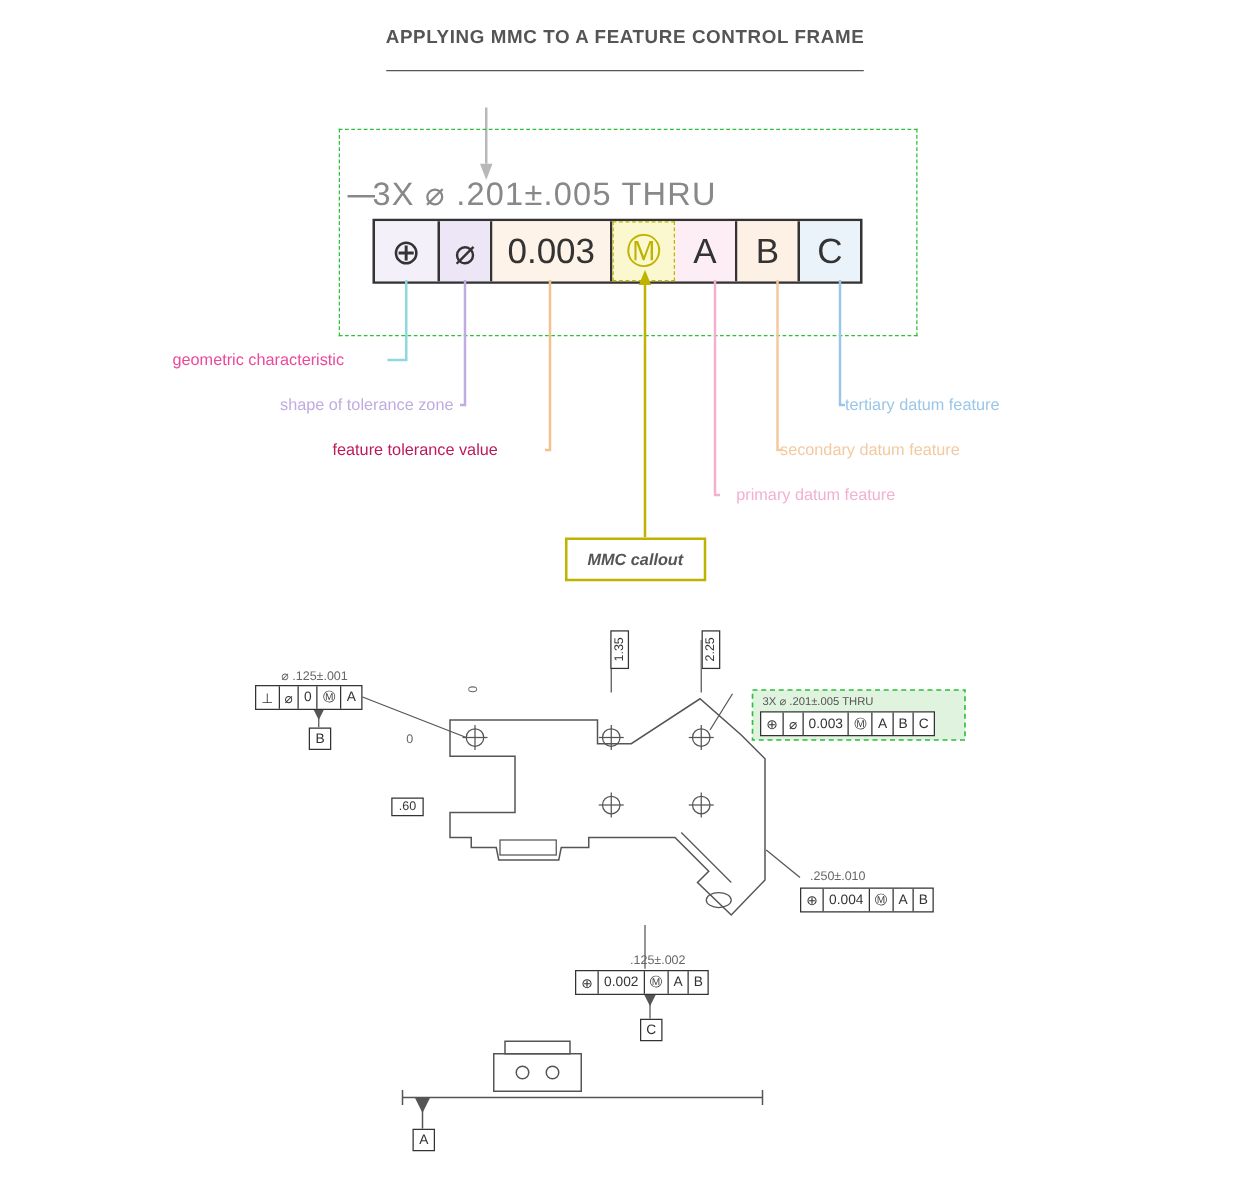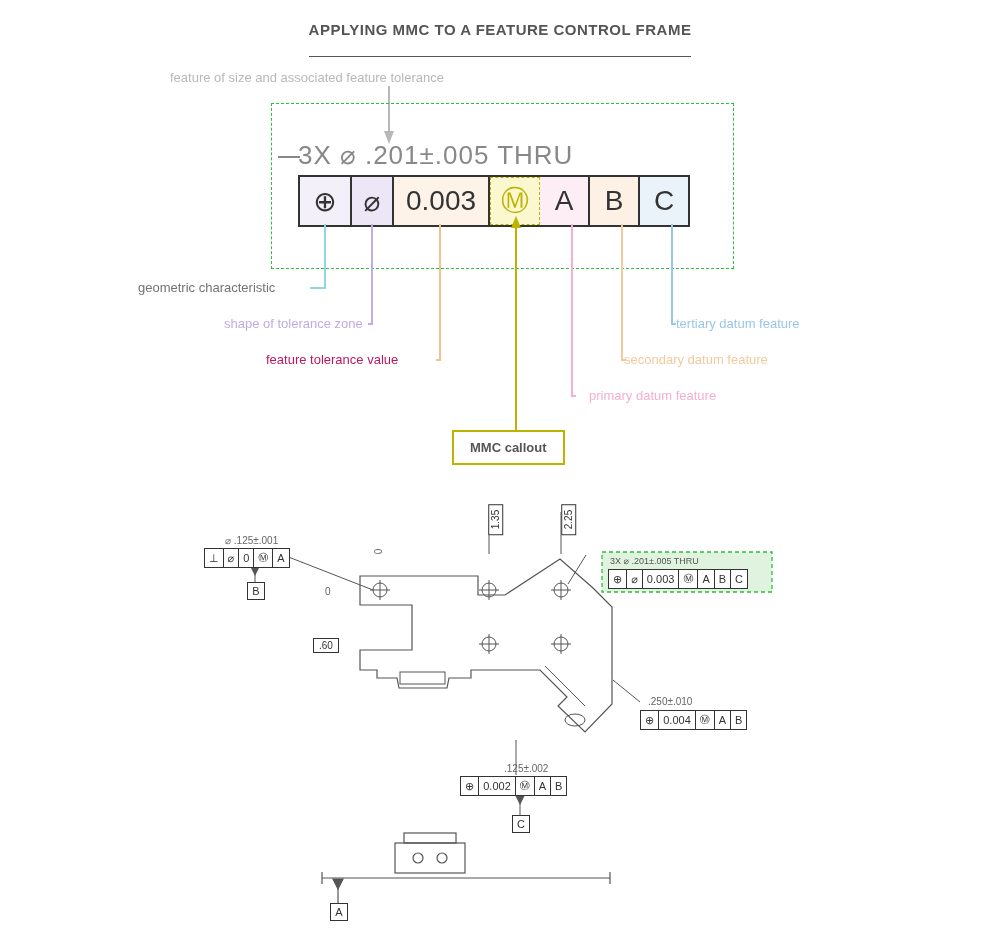--- a/index.html
+++ b/index.html
@@ -1,21 +1,21 @@
 <!DOCTYPE html>
 <html><head>
 <meta charset="utf-8">
 <style>
   html,body{margin:0;padding:0;background:#fff;font-family:"Helvetica Neue",Arial,sans-serif;color:#444;}
   .page{width:1000px;height:943px;position:relative;}
   .title{position:absolute;top:21px;left:0;width:100%;text-align:center;font-size:15px;font-weight:700;letter-spacing:.5px;color:#555;}
   .title span{border-bottom:1.5px solid #555;padding-bottom:18px;}
   .label{position:absolute;font-size:13px;white-space:nowrap;}
   .grey{color:#b8b8b8;}
-  .cyan{color:#737373;}
+  .cyan{color:#ec4899;}
   .violet{color:#c0ace1;margin-left:32px;}
   .orange{color:#be185d;}
   .pink{color:#f3b0d0;}
   .sky{color:#9ac6e9;}
   .apricot{color:#f3c9a0;}
   .mmc-label{position:absolute;font-size:13px;font-weight:700;color:#555;border:2px solid #bdb300;background:#fff;padding:8px 16px;}
   
   .green-box{position:absolute;border:1.5px dashed #2bbf3a;}
   .fcf-big{position:absolute;}
   .fcf-caption{font-family:Arial,sans-serif;font-size:26px;color:#888;letter-spacing:1px;}
@@ -39,21 +39,20 @@
   .dim-box{position:absolute;border:1px solid #333;font-family:Arial,sans-serif;font-size:10px;color:#333;padding:1px 5px;background:#fff;}
   svg{position:absolute;overflow:visible;}
 </style>
 </head>
 <body>
 
 <div class="page">
 
   <div class="title"><span>APPLYING MMC TO A FEATURE CONTROL FRAME</span></div>
 
-  <div class="label grey" style="left:170px;top:70px;">feature of size and associated feature tolerance</div>
   <svg style="left:384px;top:86px;" width="10" height="60">
     <line x1="5" y1="0" x2="5" y2="45" stroke="#b8b8b8" stroke-width="2"></line>
     <polygon points="0,45 10,45 5,58" fill="#b8b8b8"></polygon>
   </svg>
 
   <div class="green-box" style="left:271px;top:103px;width:461px;height:164px;"></div>
 
   <svg style="left:278px;top:156px;" width="22" height="2">
       <line x1="0" y1="1" x2="22" y2="1" stroke="#888" stroke-width="2"></line>
     </svg>
@@ -89,21 +88,21 @@
     <polyline points="672,224 672,324 676,324" fill="none" stroke="#9ac6e9" stroke-width="2"></polyline>
   </svg>
 
   <div class="label cyan" style="left:138px;top:280px;">geometric characteristic</div>
   <div class="label violet" style="left:192px;top:316px;">shape of tolerance zone</div>
   <div class="label orange" style="left:266px;top:352px;">feature tolerance value</div>
   <div class="label pink" style="left:570px;top:388px;margin-left:19px;">primary datum feature</div>
   <div class="label apricot" style="left:624px;top:352px;">secondary datum feature</div>
   <div class="label sky" style="left:676px;top:316px;">tertiary datum feature</div>
 
-  <div class="mmc-label" style="left:452px;top:430px;">MMC callout</div>
+  <div class="mmc-label" style="left:452px;top:430px;font-style:italic;">MMC callout</div>
 
   <svg style="left:0;top:0;" width="1000" height="943">
 
     <path d="M360 576 L478 576 L478 595 L505 595 L560 559 L593 588 L612 607 L612 704 L585 732 L558 706
              L567 697 L540 670 L471 670 L471 678 L449 678 L447 688 L399 688 L397 678 L377 678 L377 670
              L360 670 L360 650 L412 650 L412 605 L360 605 Z" fill="none" stroke="#555" stroke-width="1.2"></path>
 
     <rect x="400" y="672" width="45" height="12" fill="none" stroke="#555" stroke-width="1"></rect>
 
     <ellipse cx="575" cy="720" rx="10" ry="6" fill="none" stroke="#555" stroke-width="1"></ellipse>

